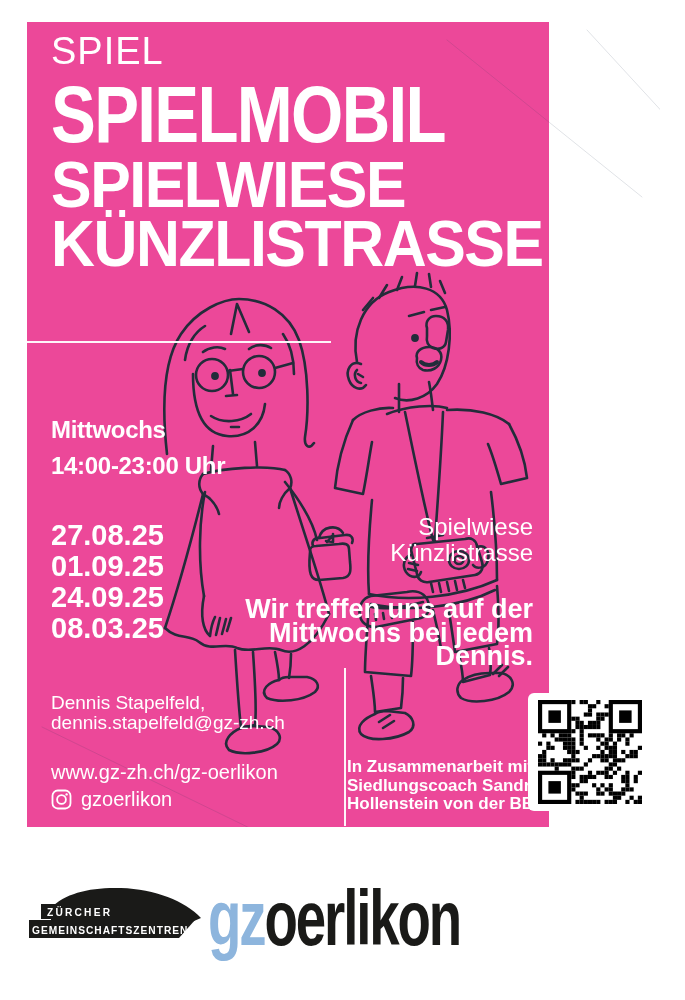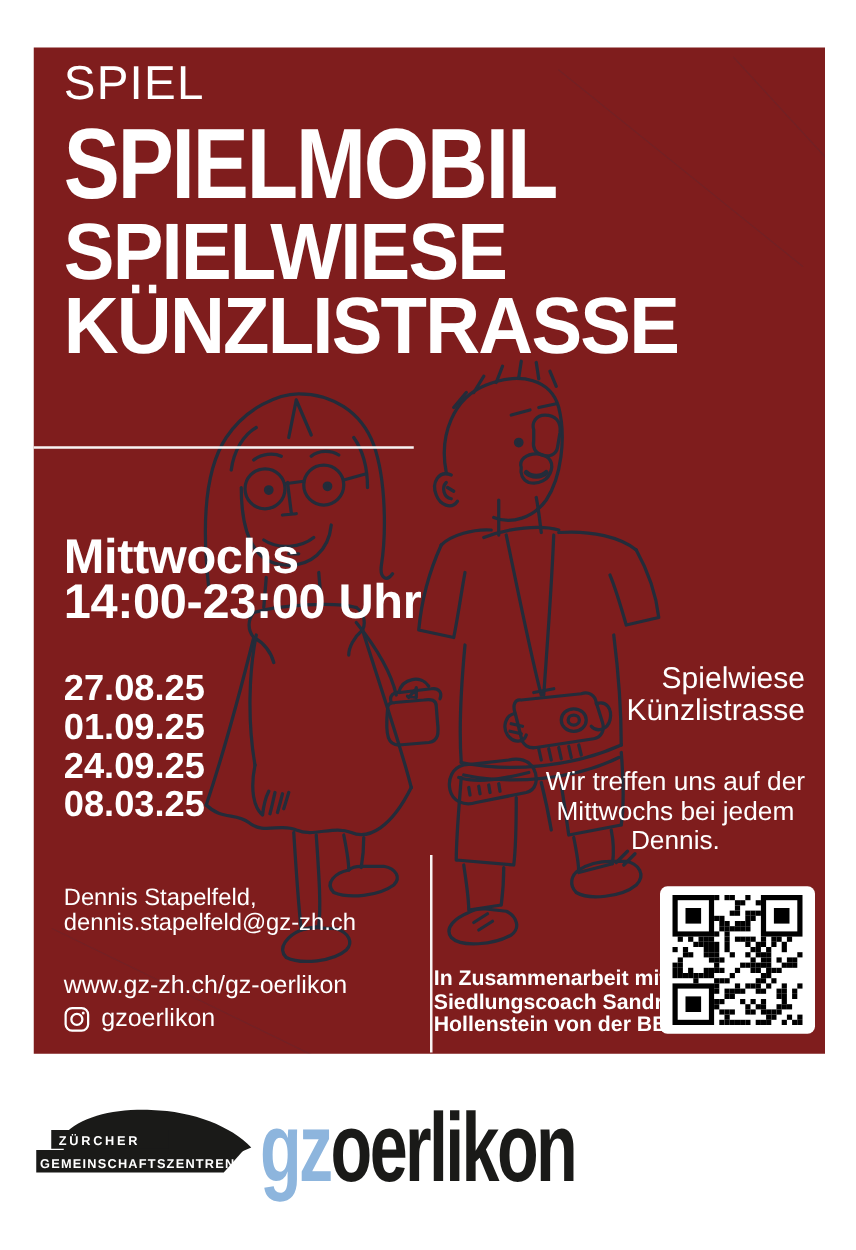--- a/index.html
+++ b/index.html
@@ -1,33 +1,33 @@
 <!DOCTYPE html>
 <html><head>
 <meta charset="utf-8">
 <style>
   html,body{margin:0;padding:0;background:#fff;}
   .page{position:relative;width:685px;height:1000px;background:#fff;overflow:hidden;
         font-family:"Liberation Sans",sans-serif;}
-  .panel{position:absolute;left:27px;top:38px;width:633px;height:805px;background:#7f1d1d;color:#fff;}
+  .panel{position:absolute;left:27px;top:22px;width:522px;height:805px;background:#ec4899;color:#fff;}
   .illu{position:absolute;left:0;top:0;width:633px;height:805px;z-index:1;pointer-events:none;}
   .txt{position:absolute;z-index:3;}
   
   .headline{left:24px;top:6px;}
   .kicker{font-size:38px;font-weight:400;line-height:46px;letter-spacing:1px;}
   .t1{font-size:80px;font-weight:bold;line-height:82px;letter-spacing:-2px;
       transform:scaleX(.84);transform-origin:left center;white-space:nowrap;}
   .t2{font-size:64px;font-weight:bold;line-height:59px;letter-spacing:-1.5px;
       transform:scaleX(.95);transform-origin:left center;white-space:nowrap;}
   .hrule{position:absolute;left:0;top:319px;width:304px;height:2px;background:#fff;z-index:3;opacity:.95;}
   .vrule{position:absolute;left:317px;top:646px;width:2px;height:158px;background:#fff;z-index:3;opacity:.95;}
-  .schedule{left:24px;top:390px;font-size:39px;font-weight:bold;line-height:36px;letter-spacing:-.3px;}
+  .schedule{left:24px;top:390px;font-size:24px;font-weight:bold;line-height:36px;letter-spacing:-.3px;}
   .dates{left:24px;top:498px;font-size:29px;font-weight:700;line-height:31px;}
   .address{right:16px;top:492px;font-size:24px;font-weight:400;line-height:26px;text-align:right;}
-  .note{right:16px;top:576px;font-size:21px;font-weight:normal;line-height:23.5px;text-align:center;}
+  .note{right:16px;top:576px;font-size:27px;font-weight:bold;line-height:23.5px;text-align:right;}
   .contact{left:24px;top:671px;font-size:19px;font-weight:400;line-height:20px;}
   .website{left:24px;top:739px;font-size:20px;font-weight:400;}
   .insta{left:24px;top:766px;display:flex;align-items:center;gap:9px;font-size:20px;font-weight:400;}
   .partner{left:320px;top:736px;font-size:17px;font-weight:bold;line-height:18.5px;}
   .qrcard{position:absolute;left:501px;top:671px;width:124px;height:118px;background:#fff;border-radius:6px;
           z-index:3;display:flex;align-items:center;justify-content:center;}
   
   .zgz{position:absolute;left:27px;top:884px;}
   .wordmark{position:absolute;left:208px;top:880px;font-size:78px;font-weight:bold;line-height:76px;
             letter-spacing:-3px;transform:scaleX(.70);transform-origin:left center;white-space:nowrap;}

